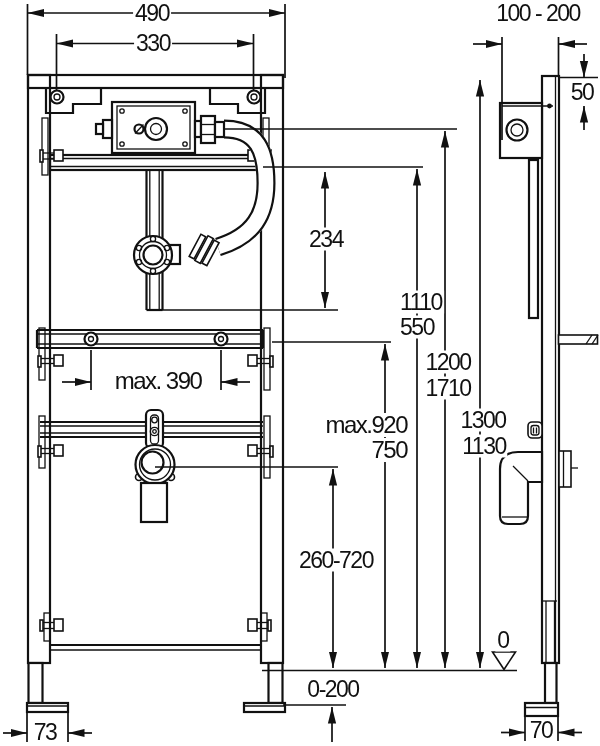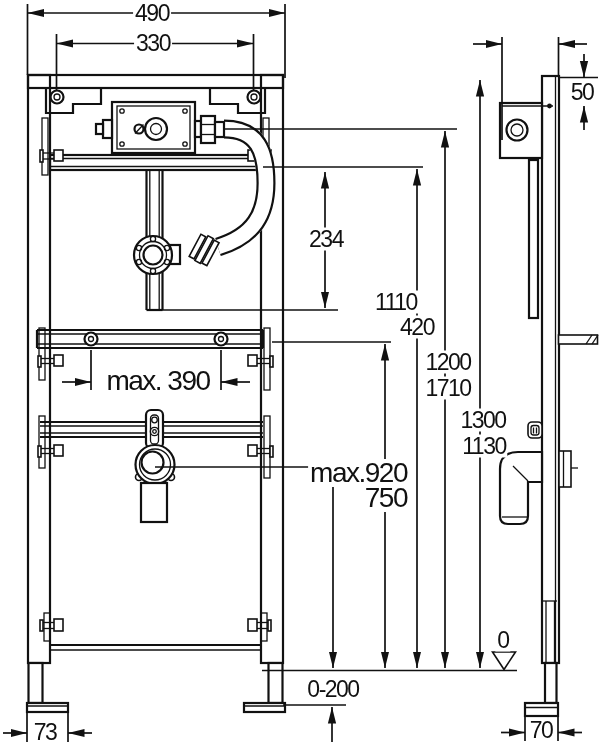--- a/index.html
+++ b/index.html
@@ -11,22 +11,22 @@
   .sw{stroke:#111;stroke-width:2.2;fill:#fff;}
   .swt{stroke:#111;stroke-width:1.6;fill:#fff;}
   .d{stroke:#111;stroke-width:1.7;fill:none;}
   .pipeW{stroke:#fff;stroke-width:19;fill:none;}
   .pipeB{stroke:#111;stroke-width:19;fill:none;}
   .pipeI{stroke:#fff;stroke-width:14.6;fill:none;}
   .fillb{fill:#111;stroke:none;}
   .lb{position:absolute;font-size:23px;letter-spacing:-1.5px;line-height:1;
       background:#fff;padding:0 2px;white-space:nowrap;
       transform:translate(-50%,-50%);}
-  .sm{font-size:28px;}
-  .ra{transform:translate(-100%,-50%);margin-top:48px;}
+  .sm{font-size:24px;}
+  .ra{transform:translate(-100%,-50%);}
 </style>
 </head>
 <body>
 
 <div class="stage">
 <svg width="600" height="746" viewBox="0 0 600 746">
   <defs>
     <marker id="ar" markerUnits="userSpaceOnUse" markerWidth="17" markerHeight="11" viewBox="0 0 17 11" refX="16.5" refY="5.5" orient="auto-start-reverse">
       <path d="M0,1.4 L16.5,5.5 L0,9.6 Z" fill="#111"></path>
     </marker>
@@ -289,28 +289,30 @@
     <line class="d" x1="558" y1="717" x2="558" y2="741"></line>
     <line class="d" x1="501" y1="732.5" x2="525" y2="732.5" marker-end="url(#ar)"></line>
     <line class="d" x1="582" y1="732.5" x2="558" y2="732.5" marker-end="url(#ar)"></line>
 
     <path class="swt" d="M492.5,652 L515.5,652 L504,669.5 Z"></path>
   </g>
 </svg>
 
 <div class="lb" style="left:152px;top:13px">490</div>
 <div class="lb" style="left:153px;top:43px">330</div>
+<div class="lb" style="left:538px;top:13px">100 - 200</div>
 <div class="lb" style="left:582px;top:92px">50</div>
 <div class="lb" style="left:326px;top:239px">234</div>
 <div class="lb sm" style="left:158px;top:381px">max. 390</div>
-<div class="lb" style="left:396px;top:302px">1110</div>
-<div class="lb" style="left:417px;top:327px">420</div>
+<div class="lb" style="left:421px;top:302px">1110</div>
+<div class="lb" style="left:417px;top:327px">550</div>
 <div class="lb" style="left:448px;top:362px">1200</div>
 <div class="lb" style="left:448px;top:388px">1710</div>
 <div class="lb" style="left:483px;top:420px">1300</div>
 <div class="lb" style="left:484px;top:446px">1130</div>
 <div class="lb sm ra" style="left:409px;top:425px">max.920</div>
 <div class="lb sm ra" style="left:409px;top:450px">750</div>
+<div class="lb" style="left:336px;top:560px">260-720</div>
 <div class="lb" style="left:333px;top:689px">0-200</div>
 <div class="lb" style="left:503px;top:640px">0</div>
 <div class="lb" style="left:45px;top:732px">73</div>
 <div class="lb" style="left:541px;top:730px">70</div>
 </div>
 
 </body></html>

